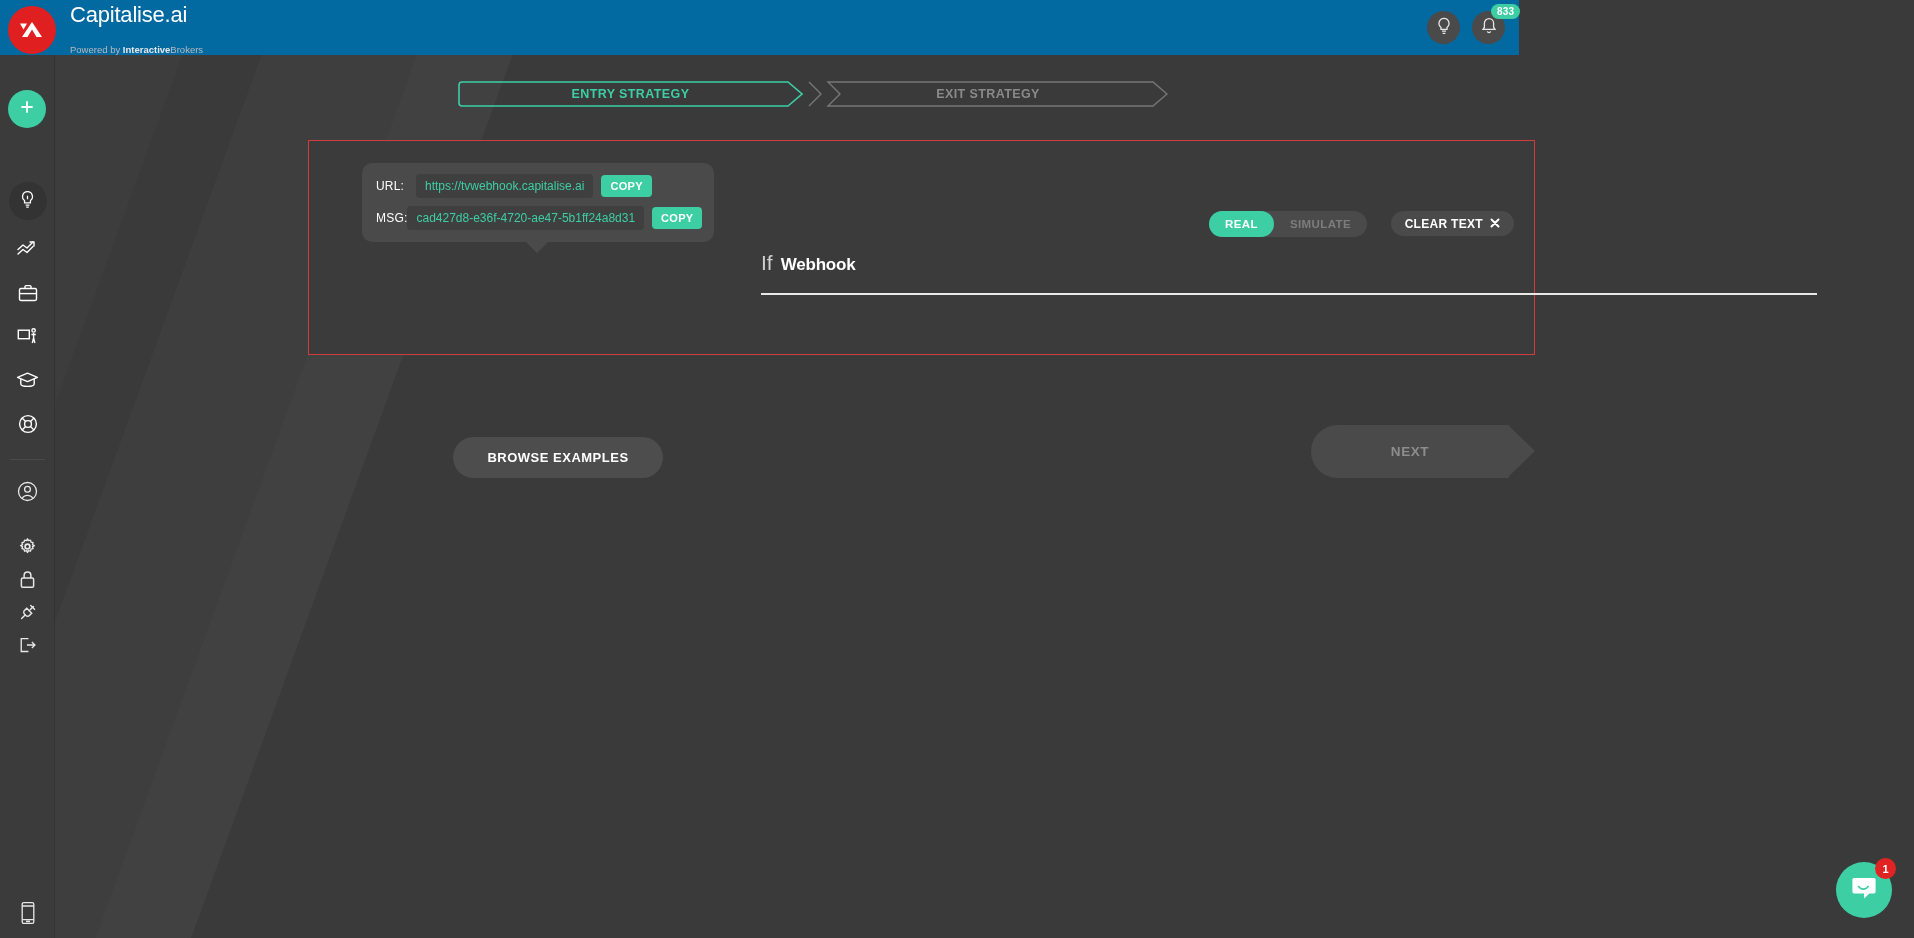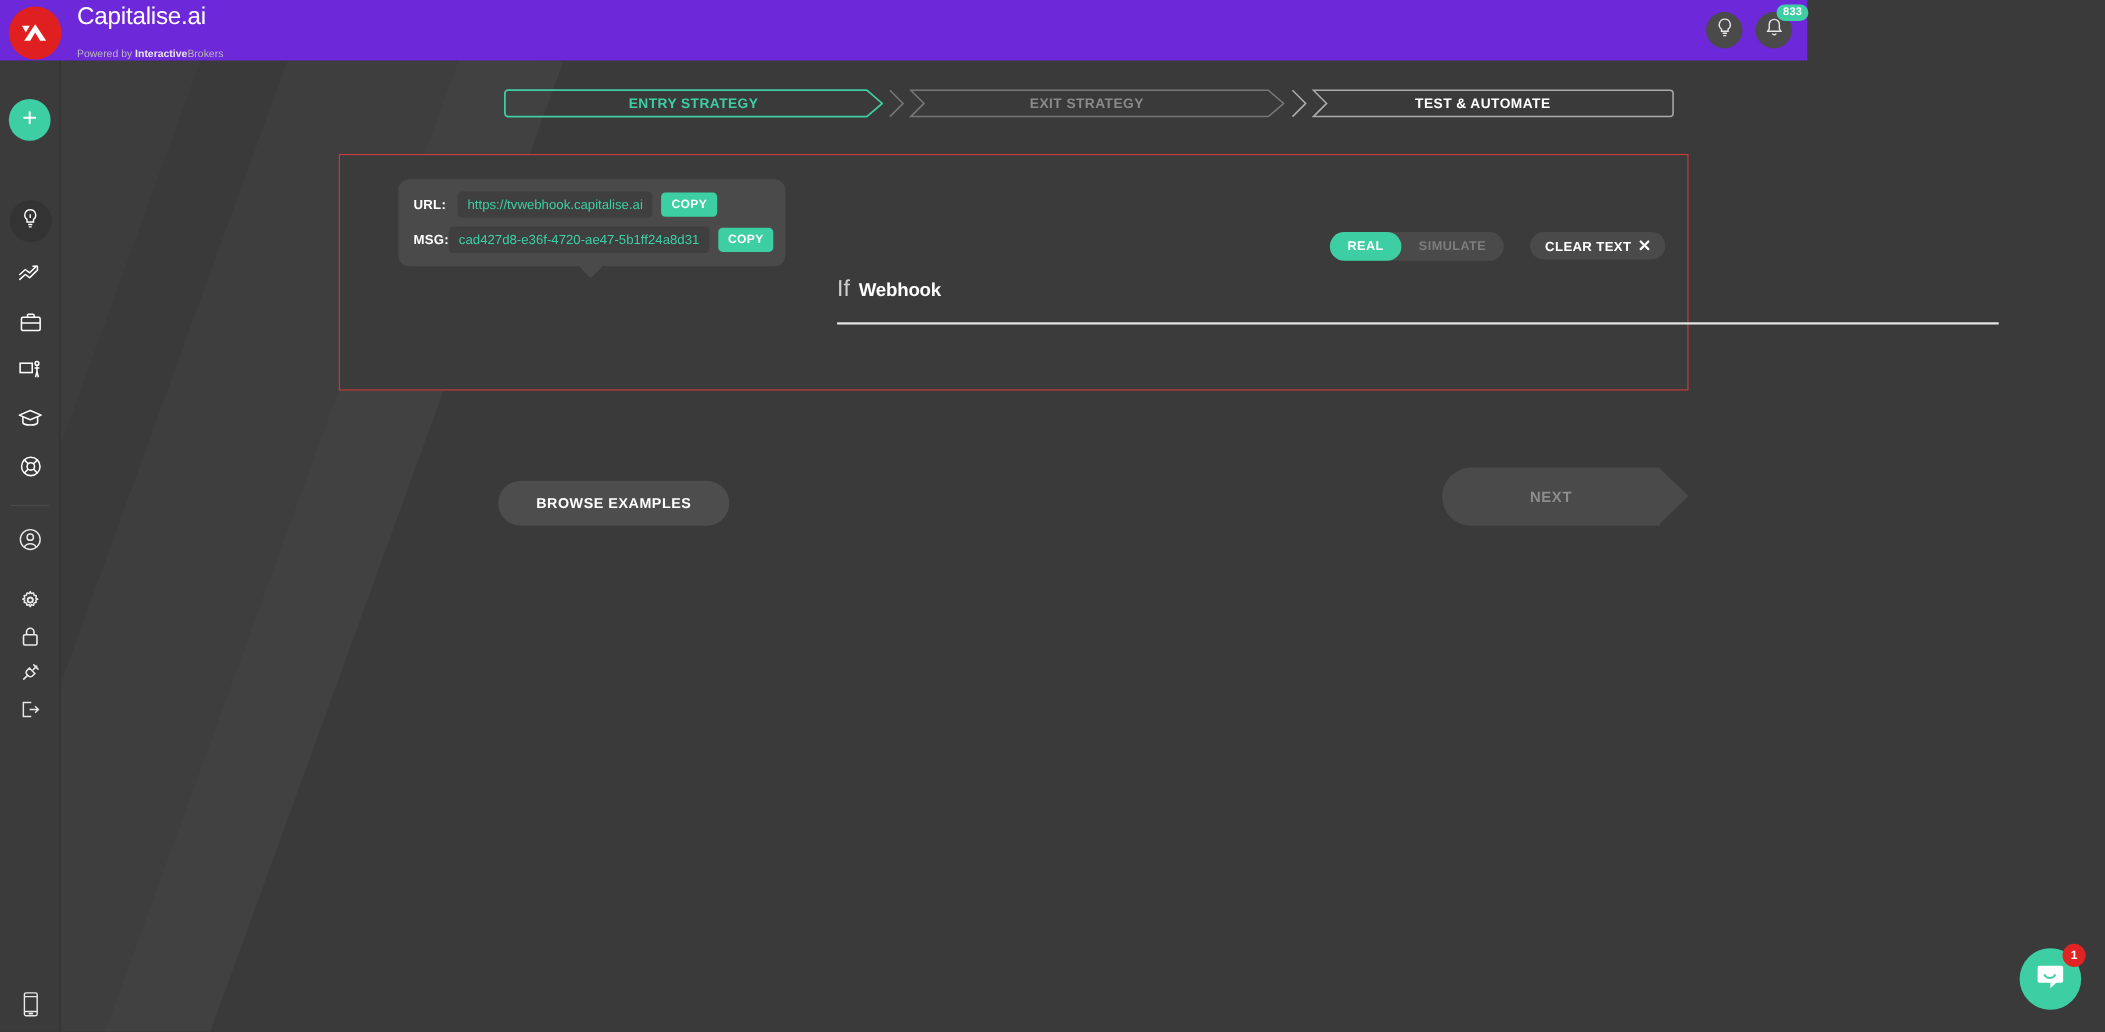--- a/index.html
+++ b/index.html
@@ -18,22 +18,22 @@
   }
   .streak {
     position: absolute; background: #3f3f3f; transform-origin: top left;
   }
   .streak.s1 { left: 250px; top: -120px; width: 210px; height: 1400px; transform: rotate(20deg); background:#3e3e3e; }
   .streak.s2 { left: 420px; top: -160px; width: 90px;  height: 1400px; transform: rotate(20deg); background:#414141; }
   .streak.s3 { left: 30px;  top: -200px; width: 160px; height: 1500px; transform: rotate(20deg); background:#3d3d3d; }
 
   
   .topbar {
-    position: absolute; left: 0; top: 0; width: 1643px; height: 55px;
-    background: #6d28d9; z-index: 30;
+    position: absolute; left: 0; top: 0; width: 1519px; height: 55px;
+    background: #0369a1; z-index: 30;
   }
   .brand { position: absolute; left: 8px; top: 3px; display: flex; align-items: center; }
   .brand-logo {
     width: 48px; height: 48px; border-radius: 50%; background: #e02020;
     display: flex; align-items: center; justify-content: center;
   }
   .brand-text { margin-left: 14px; }
   .brand-title {
     color: #ffffff; font-size: 22px; font-weight: 400; letter-spacing: -0.2px;
     line-height: 24px;
@@ -98,21 +98,21 @@
     position: absolute; left: 308px; top: 140px; width: 1227px; height: 215px;
     border: 1px solid #d03b3b; background: #3b3b3b; z-index: 10;
   }
 
   .tooltip {
     position: absolute; left: 53px; top: 22px; width: 352px;
     background: #4a4a4a; border-radius: 10px; padding: 11px 12px 12px 14px;
   }
   .tip-row { display: flex; align-items: center; height: 24px; }
   .tip-row + .tip-row { margin-top: 8px; }
-  .tip-key { color: #ffffff; font-size: 12px; font-weight: 700; width: 40px; letter-spacing: .2px; }
+  .tip-key { color: #ffffff; font-size: 12px; font-weight: 400; width: 40px; letter-spacing: .2px; }
   .tip-val {
     background: #3f3f3f; color: #3dcfa3; font-size: 12px;
     border-radius: 4px; padding: 5px 9px; white-space: nowrap;
   }
   .copy-btn {
     background: #3dcfa3; color: #ffffff; font-size: 11px; font-weight: 700;
     border: none; border-radius: 4px; padding: 5px 9px; margin-left: 8px;
     cursor: pointer; letter-spacing: .3px;
   }
   .tip-arrow {
@@ -366,26 +366,20 @@
       <span class="step-label">ENTRY STRATEGY</span>
     </div>
 
     <div class="step s-exit">
       <svg class="chev-box" viewBox="0 0 360 32" preserveAspectRatio="none">
         <path d="M1 4 L13 16 L1 28 M20 4 H345 L359 16 L345 28 H20 L32 16 Z" fill="none" stroke="#777777" stroke-width="1.4" vector-effect="non-scaling-stroke"></path>
       </svg>
       <span class="step-label">EXIT STRATEGY</span>
     </div>
 
-    <div class="step s-test">
-      <svg class="chev-box" viewBox="0 0 348 32" preserveAspectRatio="none">
-        <path d="M1 4 L13 16 L1 28 M20 4 H344 A3 3 0 0 1 347 7 V25 A3 3 0 0 1 344 28 H20 L32 16 Z" fill="none" stroke="#aaaaaa" stroke-width="1.4" vector-effect="non-scaling-stroke"></path>
-      </svg>
-      <span class="step-label">TEST &amp; AUTOMATE</span>
-    </div>
   </div>
 
   <div class="card">
 
     <div class="tooltip">
       <div class="tip-row">
         <span class="tip-key">URL:</span>
         <span class="tip-val">https://tvwebhook.capitalise.ai</span>
         <button class="copy-btn">COPY</button>
       </div>

